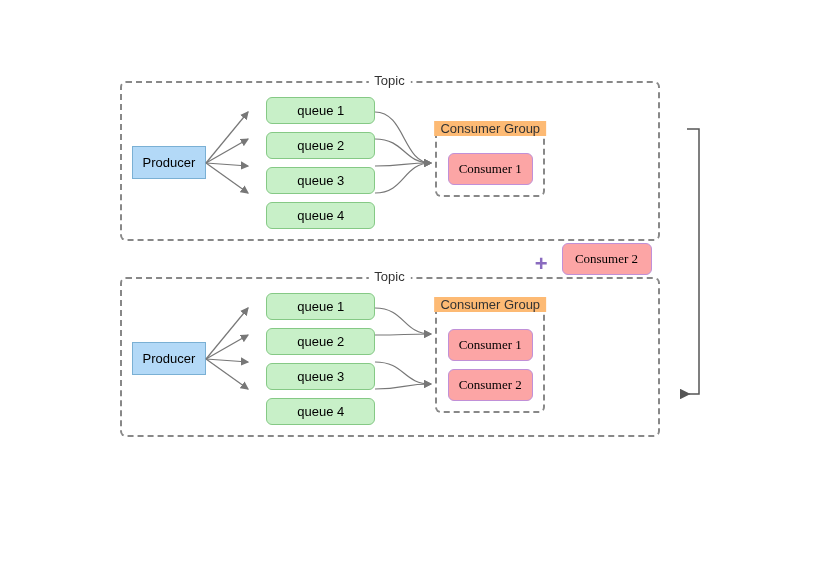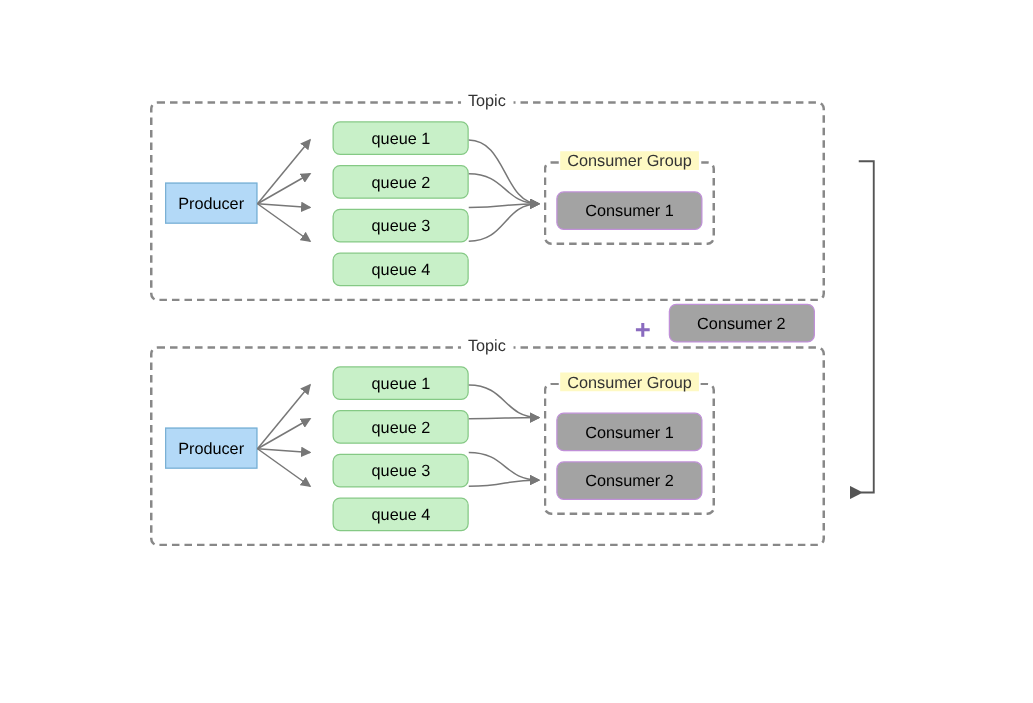--- a/index.html
+++ b/index.html
@@ -69,27 +69,28 @@
       border: 1.5px solid #85c985;
       border-radius: 6px;
       padding: 5px 30px;
       text-align: center;
       min-width: 90px;
       font-size: 13px;
     }
 
     
     .consumer-box {
-      background: #a3a3a3;
+      background: #fca5a5;
       border: 1.5px solid #c090d8;
       border-radius: 6px;
-      padding: 7px 22px;
+      padding: 7px 10px;
       text-align: center;
       min-width: 78px;
       font-size: 13px;
+      font-family: Liberation Serif, serif;
     }
 
     .queues-col {
       display: flex;
       flex-direction: column;
       gap: 8px;
       justify-content: center;
       align-items: center;
       margin: 0 0;
     }
@@ -103,21 +104,21 @@
       display: flex;
       flex-direction: column;
       gap: 8px;
       align-items: center;
     }
     .consumer-group-label {
       position: absolute;
       top: -10px;
       left: 50%;
       transform: translateX(-50%);
-      background: #fef9c3;
+      background: #fdba74;
       padding: 0 6px;
       font-size: 13px;
       color: #333;
       white-space: nowrap;
     }
 
     
     .plus-sign {
       font-size: 22px;
       font-weight: bold;

